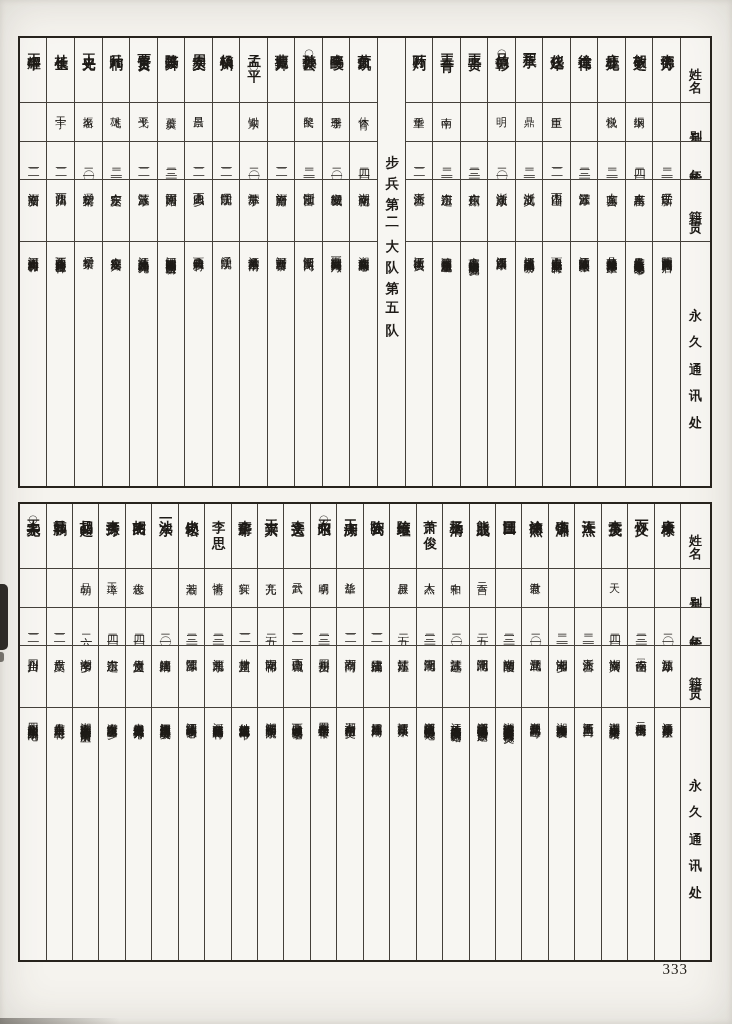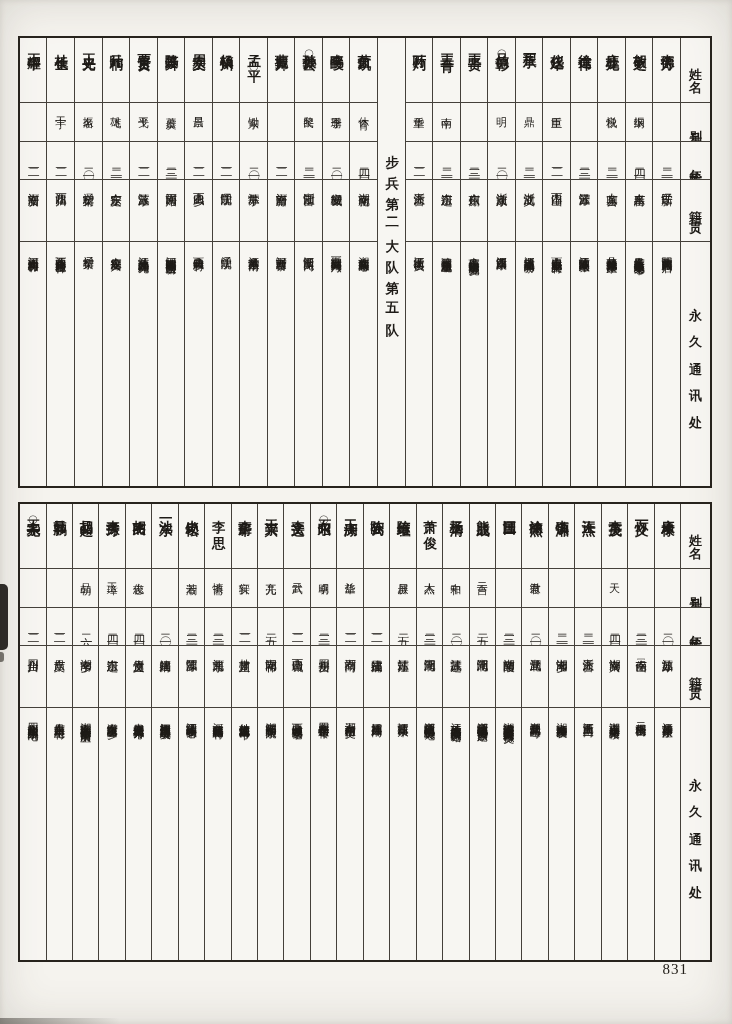--- a/index.html
+++ b/index.html
@@ -880,17 +880,17 @@
           <span class="vtext">二一</span>
         </div>
         <div class="cell c-native">
           <span class="vtext">四川合川</span>
         </div>
         <div class="cell c-addr">
           <span class="vtext">四川合川商石坎陈家小院内王宅</span>
         </div>
       </div>
     </div>
-  <div class="page-number">831</div>
+  <div class="page-number">333</div>
   <div class="smudge-left"></div>
   <div class="smudge-left2"></div>
   <div class="smudge-bottom"></div>
 </div>
 
 </body></html>

